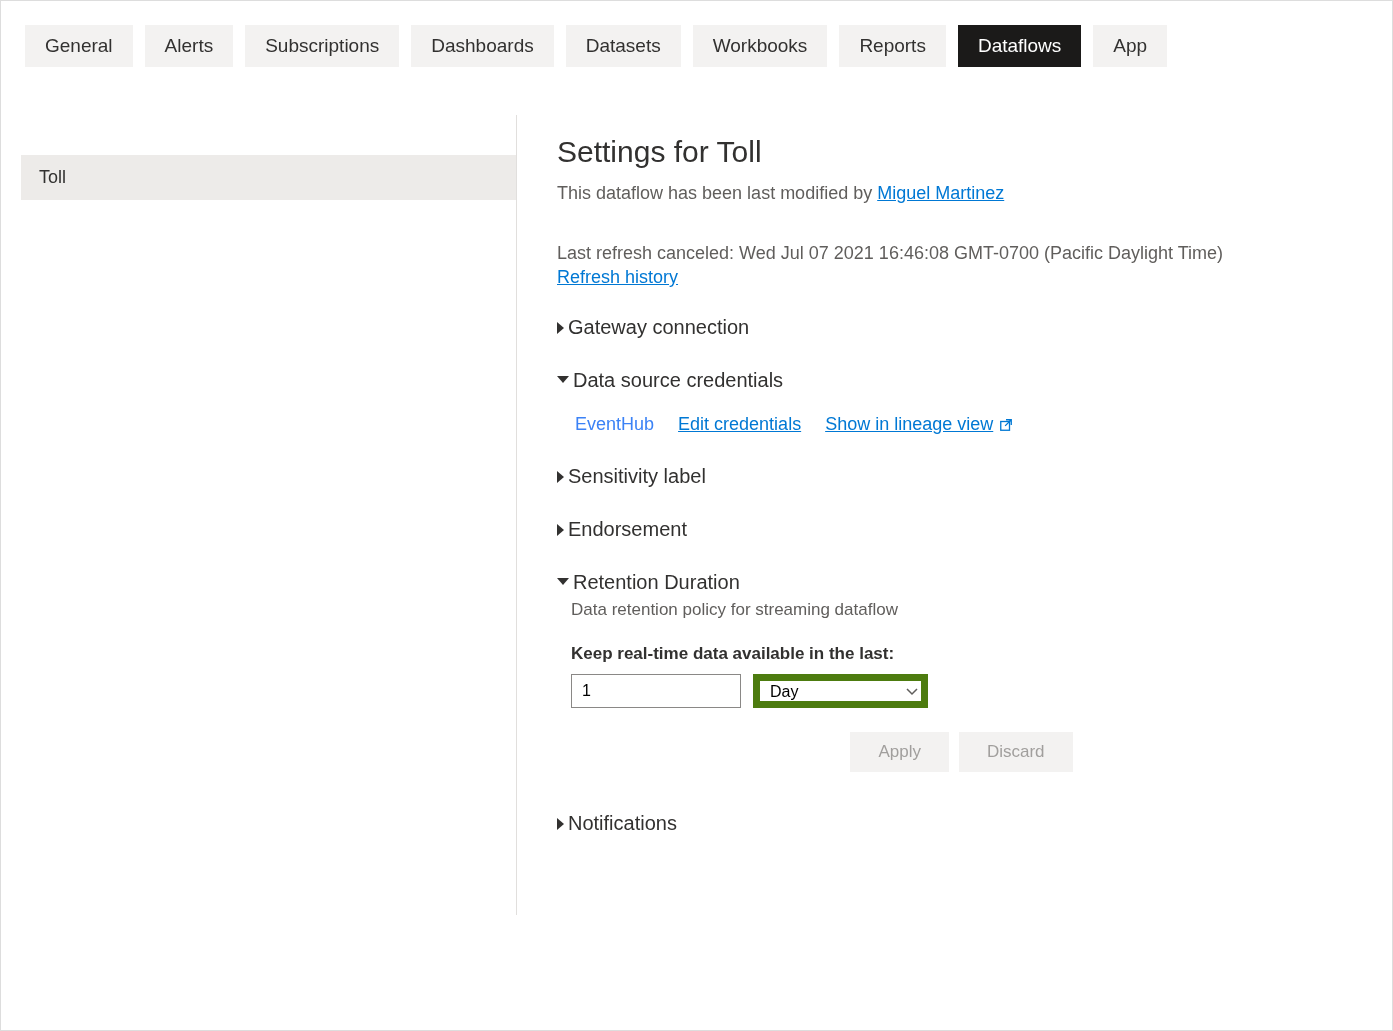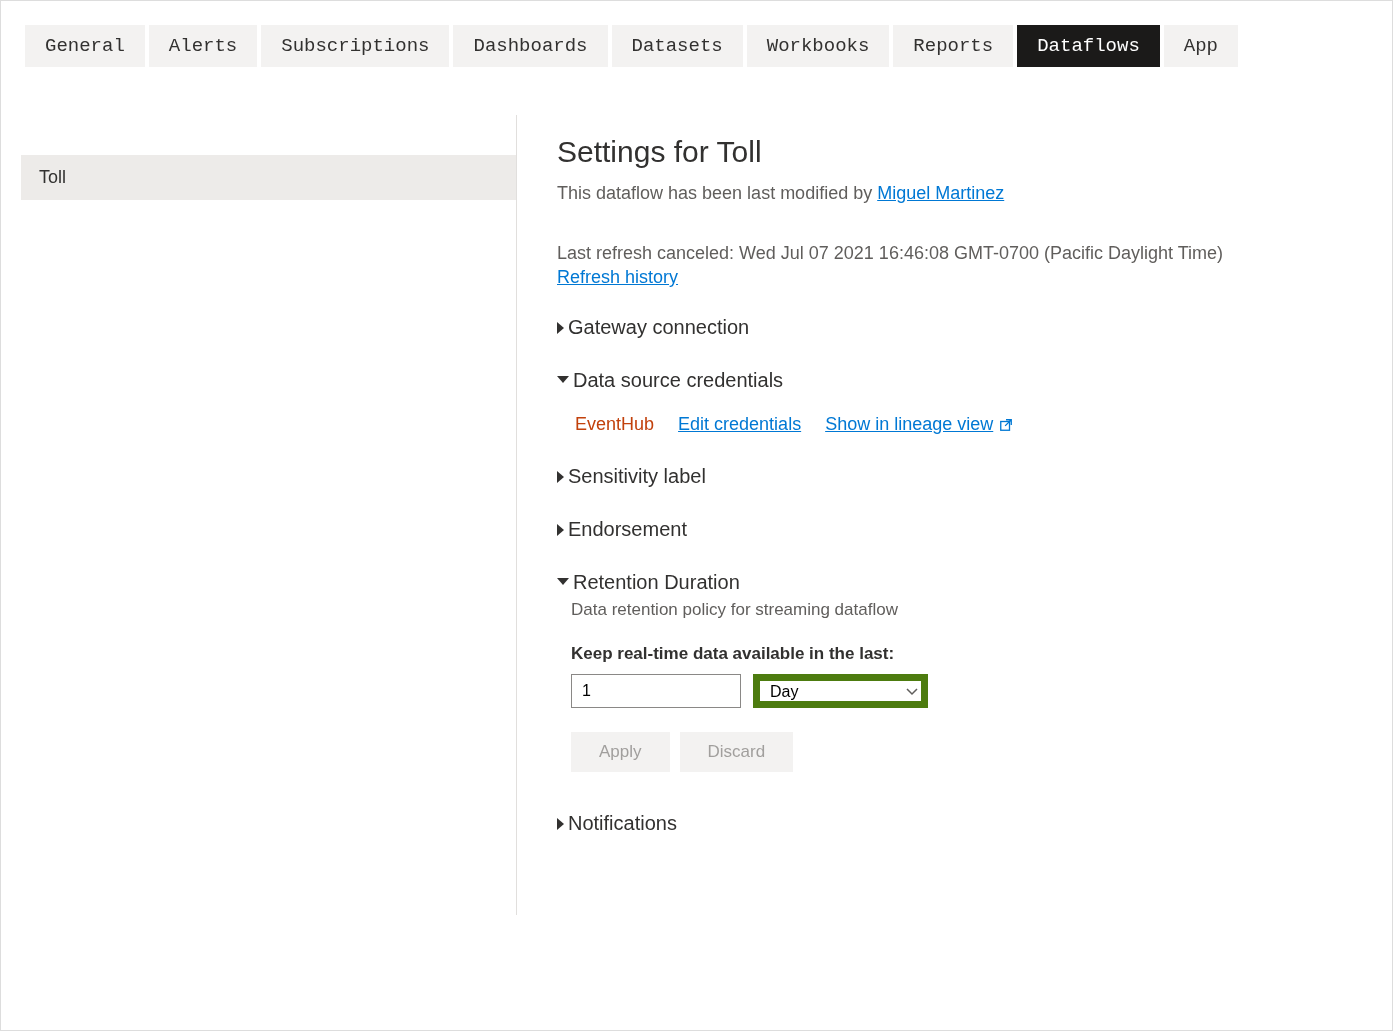--- a/index.html
+++ b/index.html
@@ -13,22 +13,21 @@
       color: #323130;
       background: #fff;
       border: 1px solid #ddd;
       width: 1393px;
       height: 1031px;
       overflow: hidden;
     }
     .tabs {
       display: flex;
       padding: 24px 0 16px 24px;
-      gap: 4px;
-      font-family: Liberation Mono, monospace;
+      gap: 12px;
     }
     .tab {
       padding: 10px 20px;
       font-size: 19px;
       color: #323130;
       background: #f3f2f1;
       cursor: pointer;
       white-space: nowrap;
     }
     .tab.active {
@@ -124,21 +123,21 @@
       margin-top: 22px;
       margin-left: 18px;
     }
     .creds-row {
       display: flex;
       align-items: center;
       gap: 24px;
       font-size: 18px;
     }
     .creds-row .cred-name {
-      color: #c2410c;
+      color: #3b82f6;
     }
     .lineage-link {
       display: inline-flex;
       align-items: center;
       gap: 6px;
     }
     .ext-icon {
       display: inline-flex;
     }
     .retention-desc {
@@ -188,20 +187,21 @@
       position: absolute;
       right: 10px;
       top: 50%;
       transform: translateY(-50%);
       pointer-events: none;
     }
     .retention-buttons {
       margin-top: 24px;
       display: flex;
       gap: 10px;
+      justify-content: center;
     }
     .btn {
       padding: 10px 28px;
       font-size: 17px;
       border: none;
       background: #f3f2f1;
       color: #a19f9d;
       cursor: pointer;
       font-family: inherit;
     }

